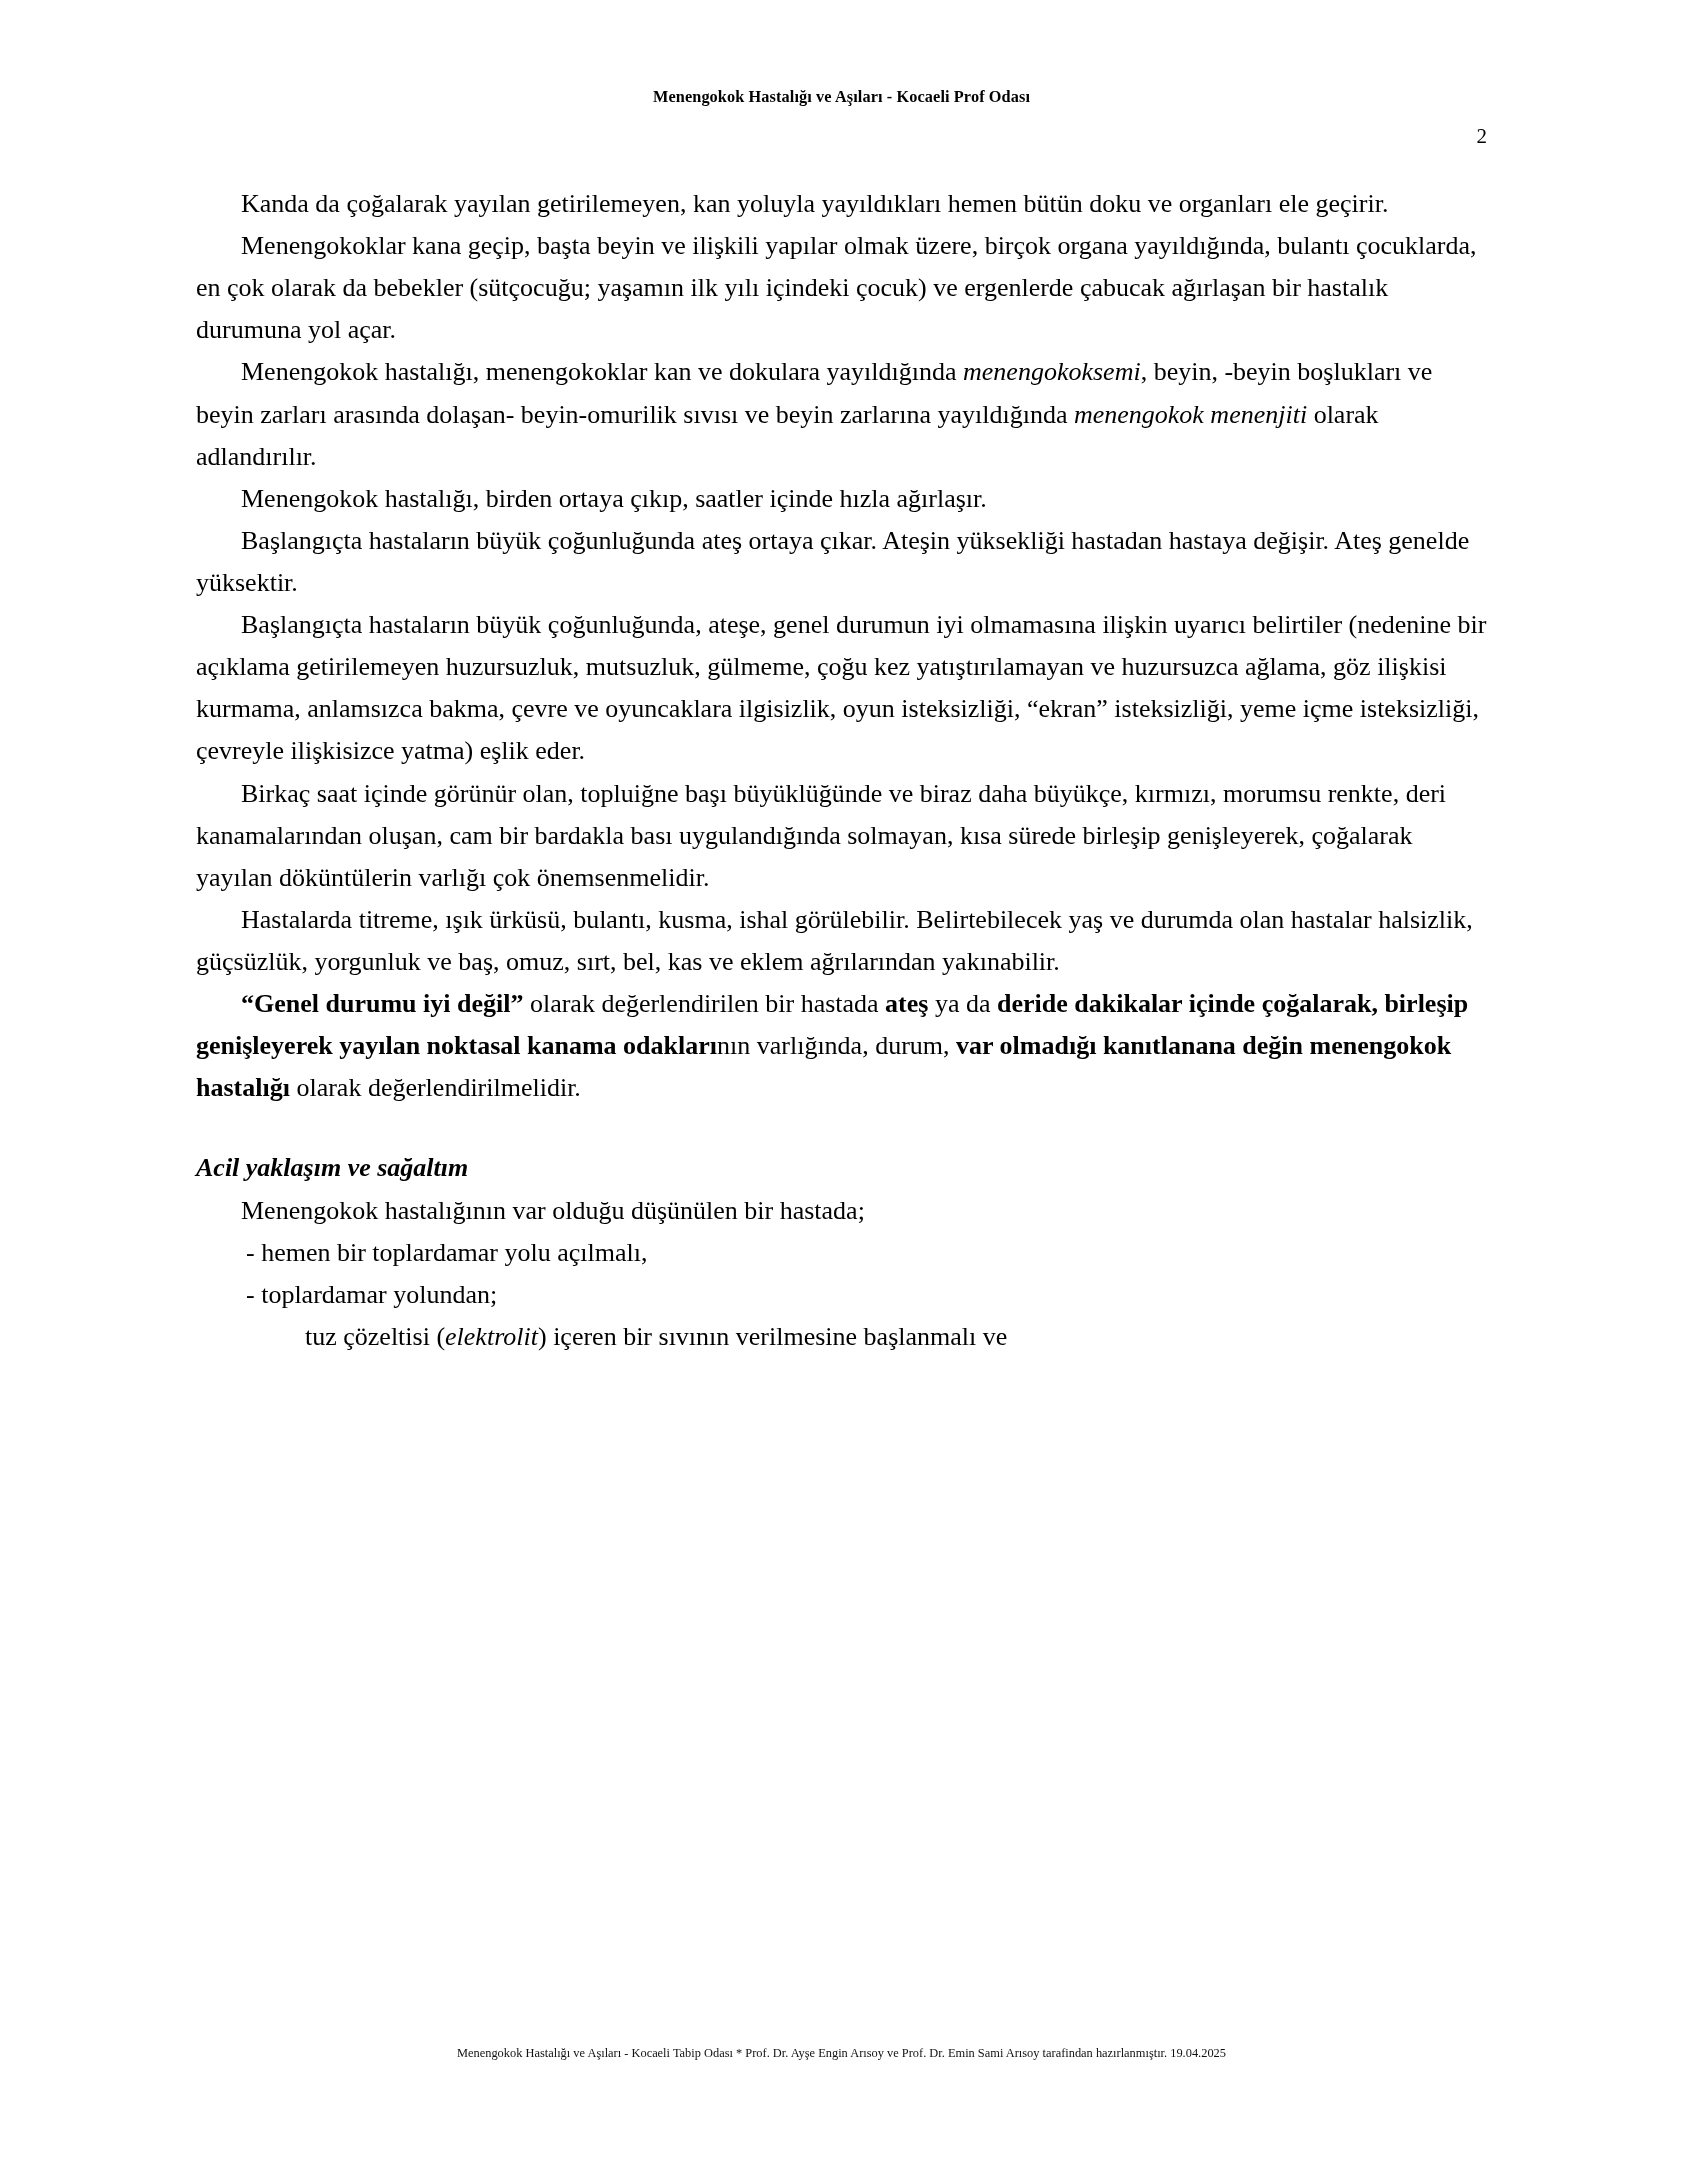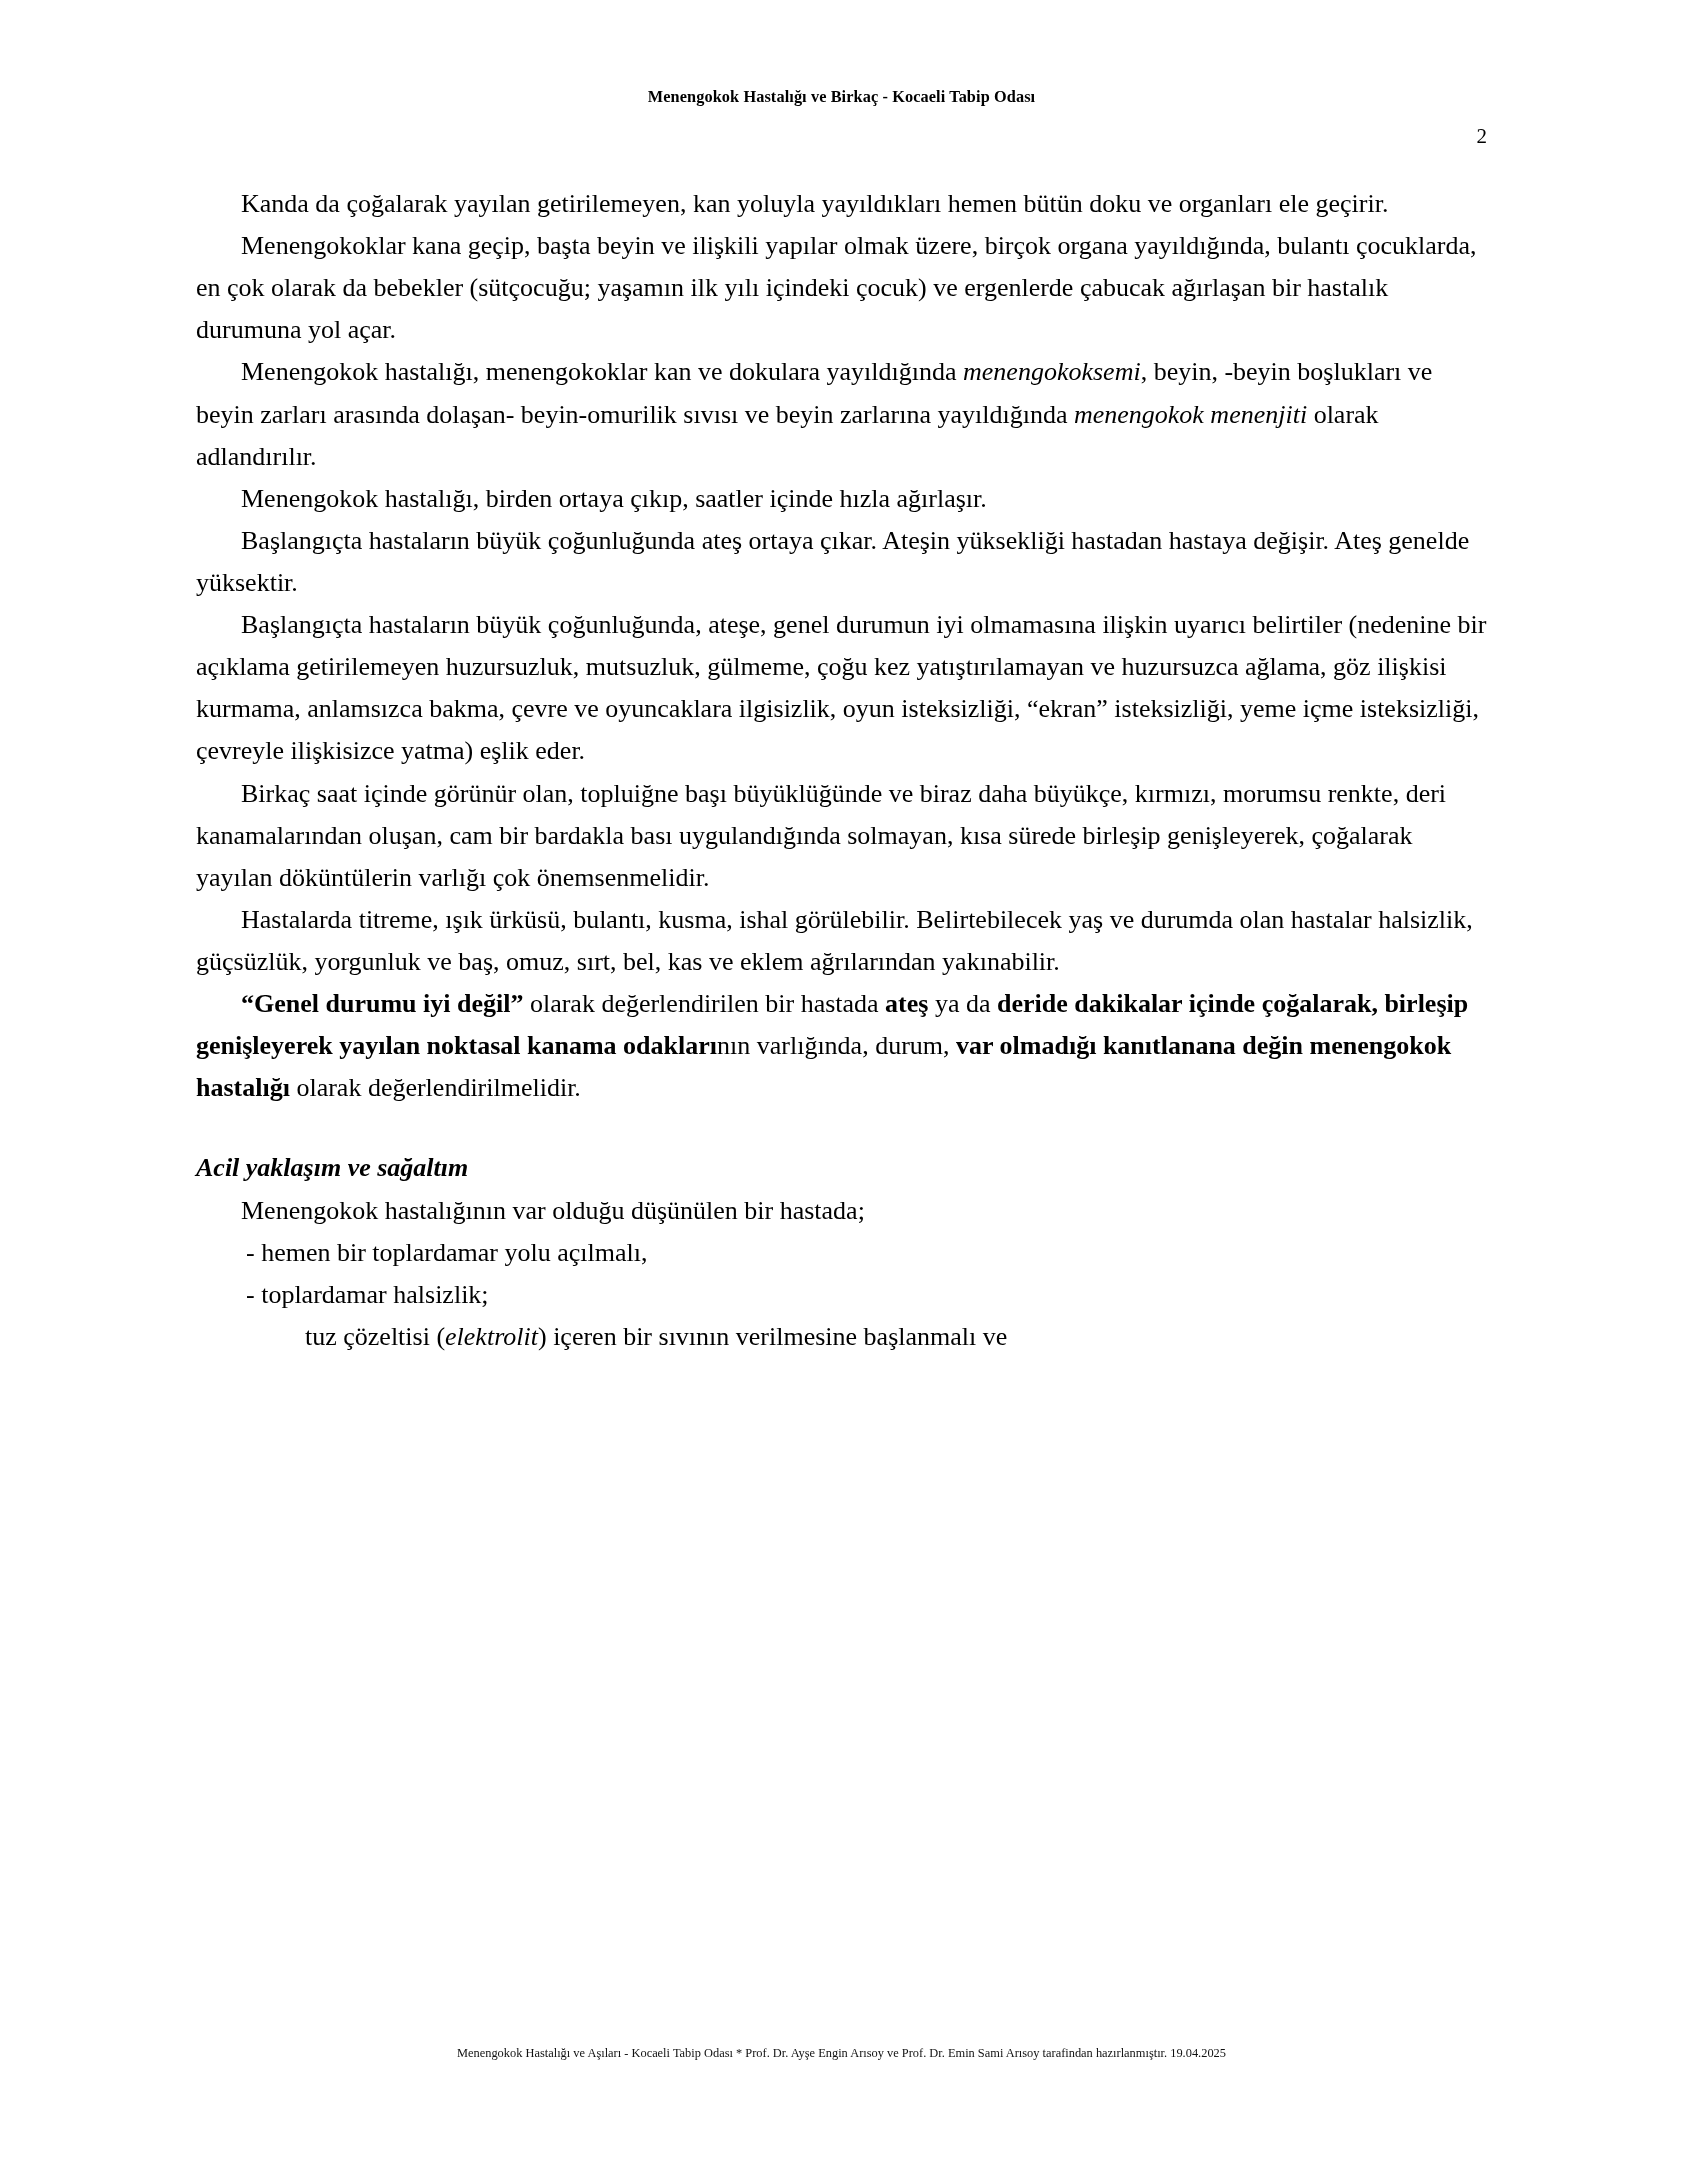--- a/index.html
+++ b/index.html
@@ -88,21 +88,21 @@
     font-size: 12.4px;
     color: #111;
   }
 </style>
 </head>
 <body>
 
 <div class="page">
   <div class="sheet">
 
-    <div class="header">Menengokok Hastalığı ve Birkaç - Kocaeli Tabip Odası</div>
+    <div class="header">Menengokok Hastalığı ve Aşıları - Kocaeli Prof Odası</div>
 
     <div class="page-number">2</div>
 
     <div class="content">
 
       <p class="para">Kanda da çoğalarak yayılan getirilemeyen, kan yoluyla yayıldıkları hemen bütün doku ve organları ele geçirir.</p>
 
       <p class="para">Menengokoklar kana geçip, başta beyin ve ilişkili yapılar olmak üzere, birçok organa yayıldığında, bulantı çocuklarda, en çok olarak da bebekler (sütçocuğu; yaşamın ilk yılı içindeki çocuk) ve ergenlerde çabucak ağırlaşan bir hastalık durumuna yol açar.</p>
 
       <p class="para"><span>Menengokok hastalığı, menengokoklar kan ve dokulara yayıldığında </span><span class="ital">menengokoksemi</span><span>, beyin, -beyin boşlukları ve beyin zarları arasında dolaşan- beyin-omurilik sıvısı ve beyin zarlarına yayıldığında </span><span class="ital">menengokok menenjiti</span><span> olarak adlandırılır.</span></p>
@@ -118,21 +118,21 @@
       <p class="para">Hastalarda titreme, ışık ürküsü, bulantı, kusma, ishal görülebilir. Belirtebilecek yaş ve durumda olan hastalar halsizlik, güçsüzlük, yorgunluk ve baş, omuz, sırt, bel, kas ve eklem ağrılarından yakınabilir.</p>
 
       <p class="para"><span class="bold">“Genel durumu iyi değil”</span><span> olarak değerlendirilen bir hastada </span><span class="bold">ateş</span><span> ya da </span><span class="bold">deride dakikalar içinde çoğalarak, birleşip genişleyerek yayılan noktasal kanama odakları</span><span>nın varlığında, durum, </span><span class="bold">var olmadığı kanıtlanana değin menengokok hastalığı</span><span> olarak değerlendirilmelidir.</span></p>
 
       <p class="section-head">Acil yaklaşım ve sağaltım</p>
 
       <p class="para">Menengokok hastalığının var olduğu düşünülen bir hastada;</p>
 
       <p class="list-item">- hemen bir toplardamar yolu açılmalı,</p>
 
-      <p class="list-item">- toplardamar halsizlik;</p>
+      <p class="list-item">- toplardamar yolundan;</p>
 
       <p class="sub-item"><span>tuz çözeltisi (</span><span class="ital">elektrolit</span><span>) içeren bir sıvının verilmesine başlanmalı ve</span></p>
 
     </div>
 
     <div class="footer">Menengokok Hastalığı ve Aşıları - Kocaeli Tabip Odası * Prof. Dr. Ayşe Engin Arısoy ve Prof. Dr. Emin Sami Arısoy tarafindan hazırlanmıştır. 19.04.2025</div>
 
   </div>
 </div>
 

